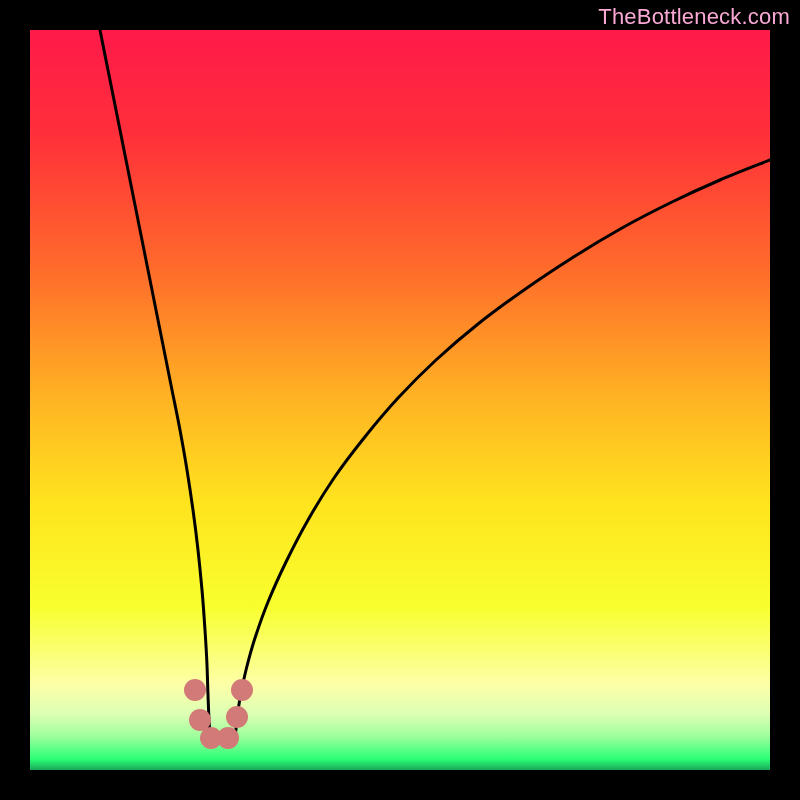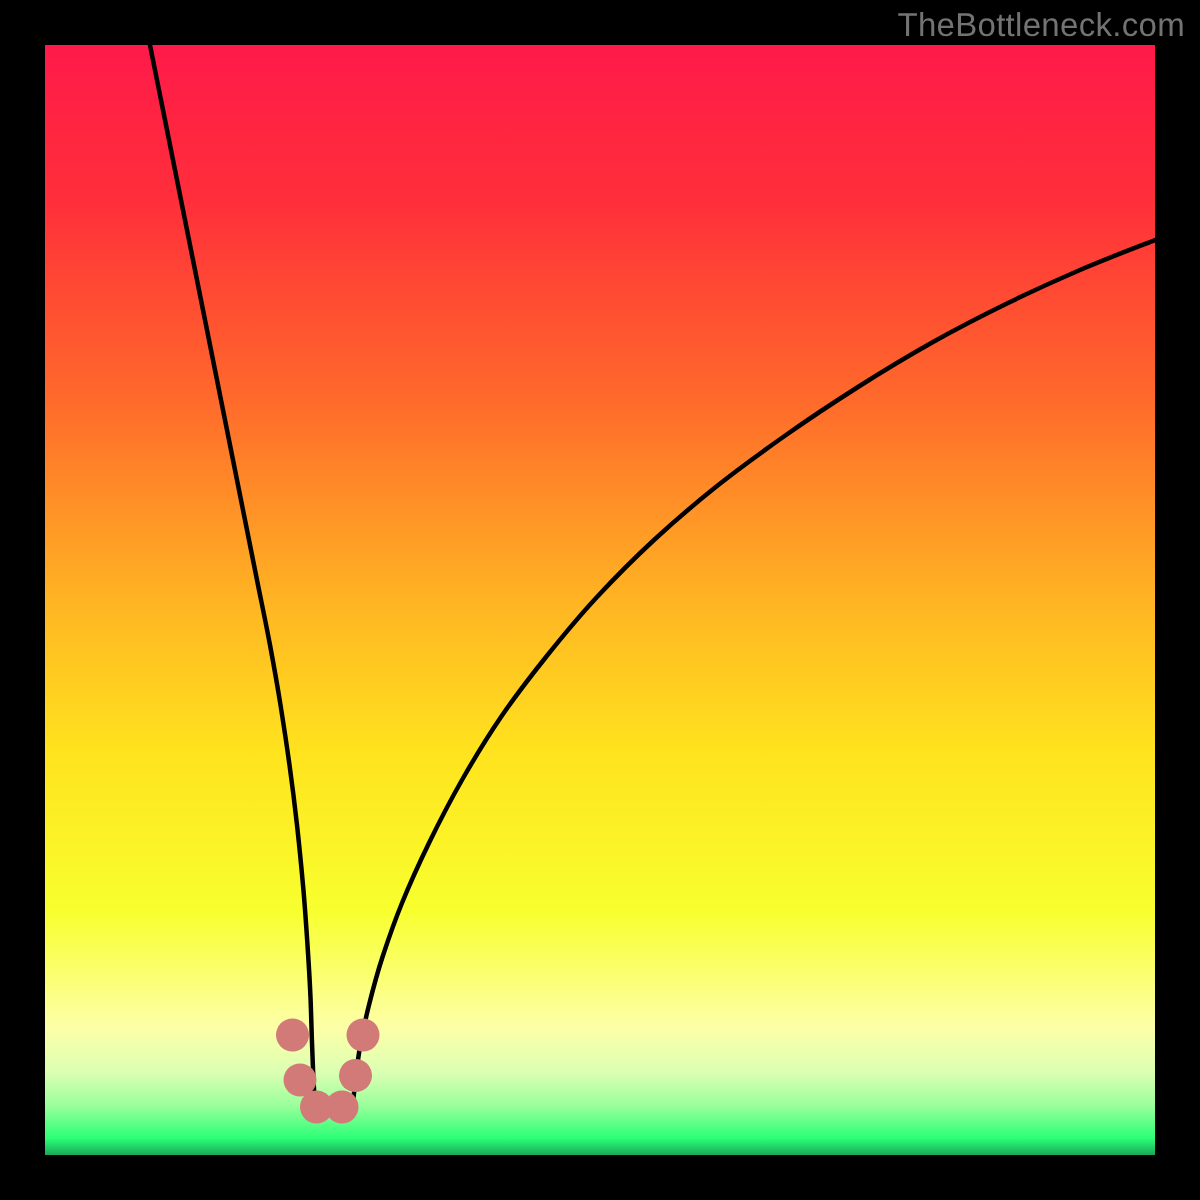--- a/index.html
+++ b/index.html
@@ -24,21 +24,21 @@
     left: 30px;
     top: 30px;
     width: 740px;
     height: 740px;
     overflow: hidden;
   }
   .watermark {
     position: absolute;
     top: 4px;
     right: 10px;
-    color: #737373;
+    color: #f9a8d4;
     font-size: 22px;
     font-weight: 500;
     letter-spacing: 0.2px;
     user-select: none;
   }
   svg {
     display: block;
   }
 </style>
 </head>

